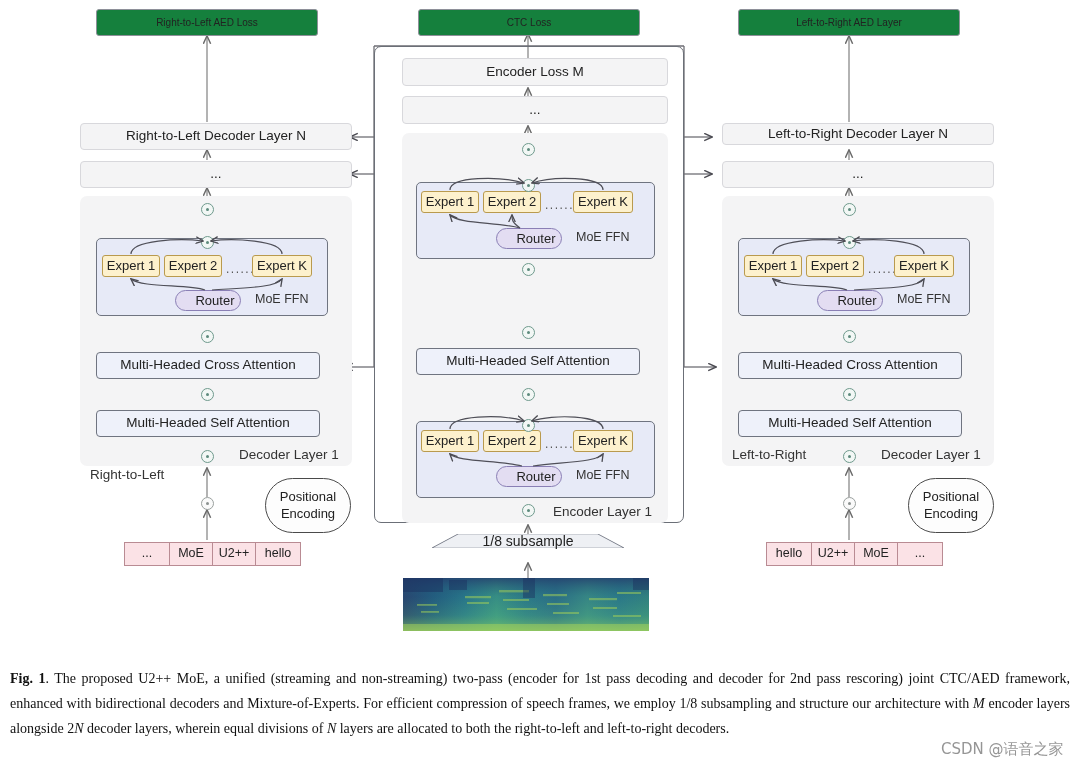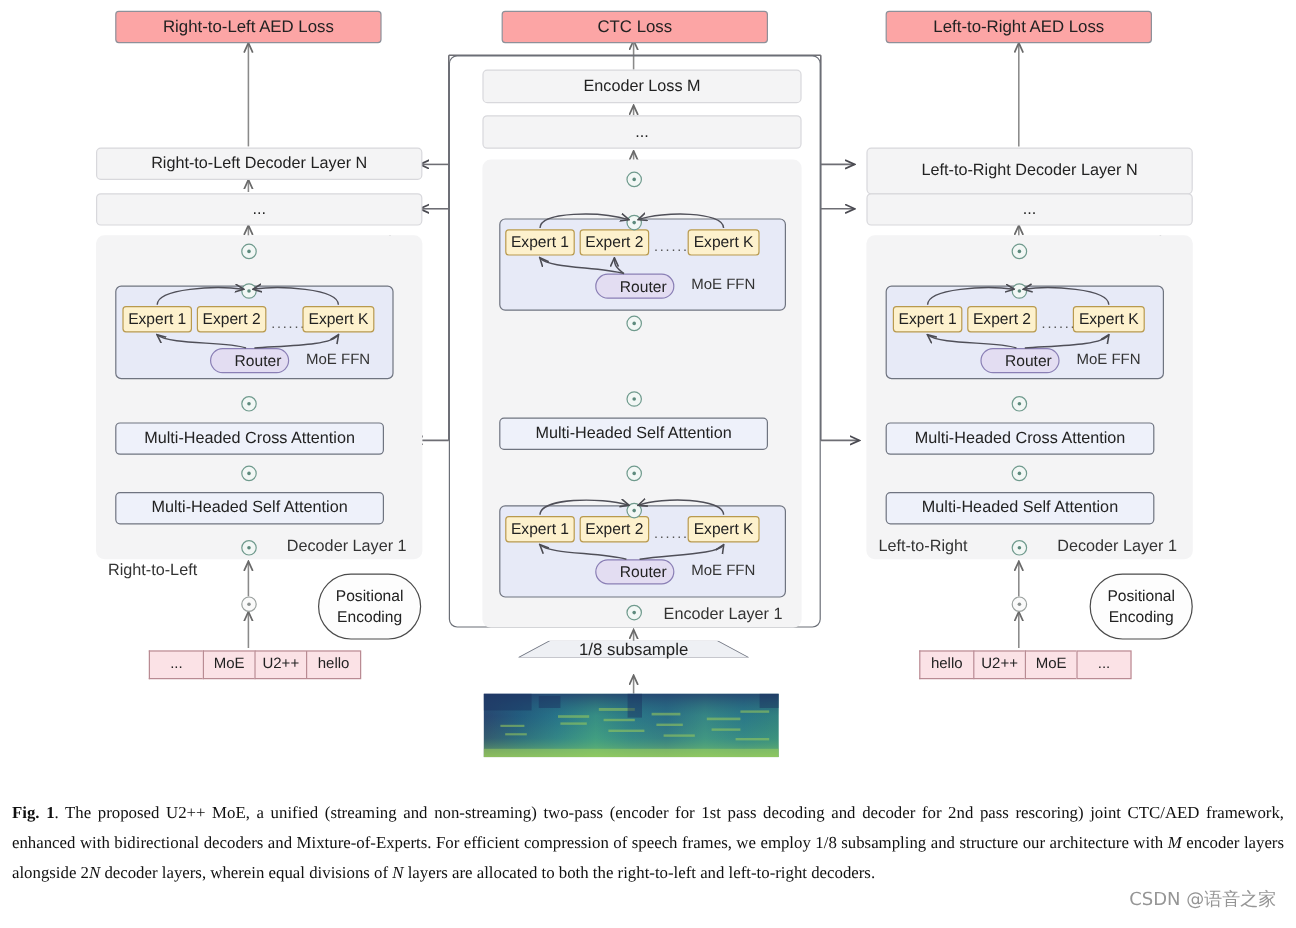--- a/index.html
+++ b/index.html
@@ -5,21 +5,21 @@
   html,body{margin:0;padding:0;background:#ffffff;}
   body{font-family:"Liberation Sans", sans-serif;}
   #page{position:relative;width:1080px;height:773px;background:#fff;overflow:hidden;}
 
   
   .abs{position:absolute;box-sizing:border-box;}
   .box{display:flex;align-items:center;justify-content:center;text-align:center;
        border:1px solid #8b8f96;border-radius:4px;background:#eef0f7;color:#222;
        font-size:13.5px;line-height:1.1;}
   .box.plain{background:#f4f4f5;border-color:#d8d8dc;}
-  .box.loss{background:#fca5a5;border:1px solid #8e9099;border-radius:3px;font-size:14px;}
+  .box.loss{background:#15803d;border:1px solid #8e9099;border-radius:3px;font-size:10px;}
   .box.attn{background:#eef1fa;border:1px solid #6f7480;font-size:13.5px;}
   .box.conv{background:#eef1fa;border:1px solid #6f7480;font-size:13.5px;}
   .box.expert{background:#fdf1cd;border:1px solid #b99a4e;border-radius:3px;font-size:13px;}
   .box.token{background:#fbe2e6;border:1px solid #b98b93;border-radius:0;font-size:12.5px;}
 
   .panel{position:absolute;box-sizing:border-box;background:#f4f4f5;border-radius:7px;}
   .moepanel{position:absolute;box-sizing:border-box;background:#e7eaf7;
             border:1px solid #6f7480;border-radius:5px;}
   .outline{position:absolute;box-sizing:border-box;border:1px solid #6b6f77;
            border-radius:7px;background:transparent;}
@@ -310,23 +310,23 @@
       <g fill="#1b2f5e" opacity="0.45">
         <rect x="0" y="0" width="40" height="14"></rect>
           <rect x="46" y="2" width="18" height="10"></rect>
         <rect x="120" y="0" width="12" height="20"></rect>
           <rect x="230" y="0" width="16" height="12"></rect>
       </g>
       <rect y="46" width="246" height="7" fill="#a8d45a" opacity="0.5"></rect>
     </svg>
   </div>
 
-  <div class="box loss abs" style="left:738px;top:9px;width:222px;height:27px;">Left-to-Right AED Loss</div>
-
-  <div class="box plain abs" style="left:722px;top:123px;width:272px;height:39px;">Left-to-Right Decoder Layer N</div>
+  <div class="box loss abs" style="left:738px;top:9px;width:222px;height:27px;">Left-to-Right AED Layer</div>
+
+  <div class="box plain abs" style="left:722px;top:123px;width:272px;height:22px;">Left-to-Right Decoder Layer N</div>
   <div class="box plain abs" style="left:722px;top:161px;width:272px;height:27px;">...</div>
 
   <div class="panel" style="left:722px;top:196px;width:272px;height:270px;"></div>
 
   <div class="moepanel" style="left:738px;top:238px;width:232px;height:78px;"></div>
   <div class="box expert abs" style="left:744px;top:255px;width:58px;height:22px;">Expert 1</div>
   <div class="box expert abs" style="left:806px;top:255px;width:58px;height:22px;">Expert 2</div>
   <div class="hdots" style="left:868px;top:262px;">......</div>
   <div class="box expert abs" style="left:894px;top:255px;width:60px;height:22px;">Expert K</div>
   <div class="router" style="left:817px;top:290px;width:66px;height:21px;">Router</div>

